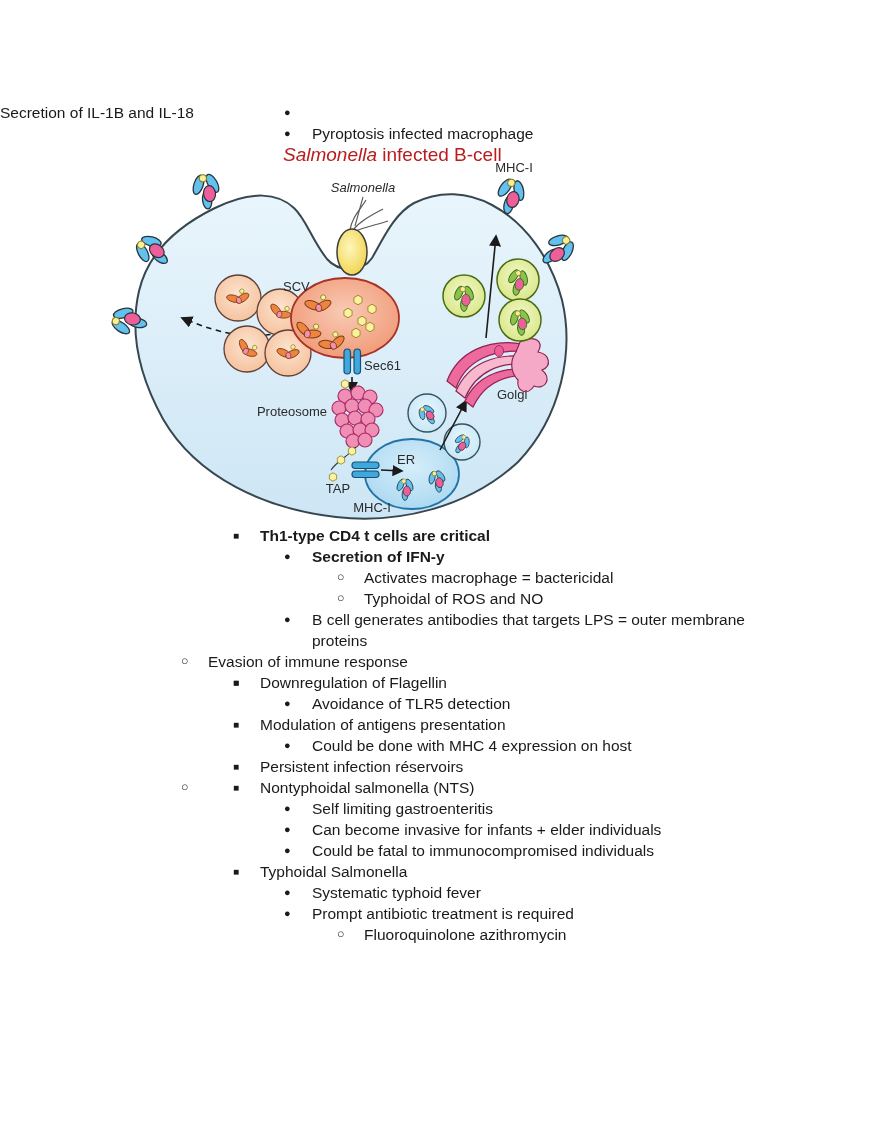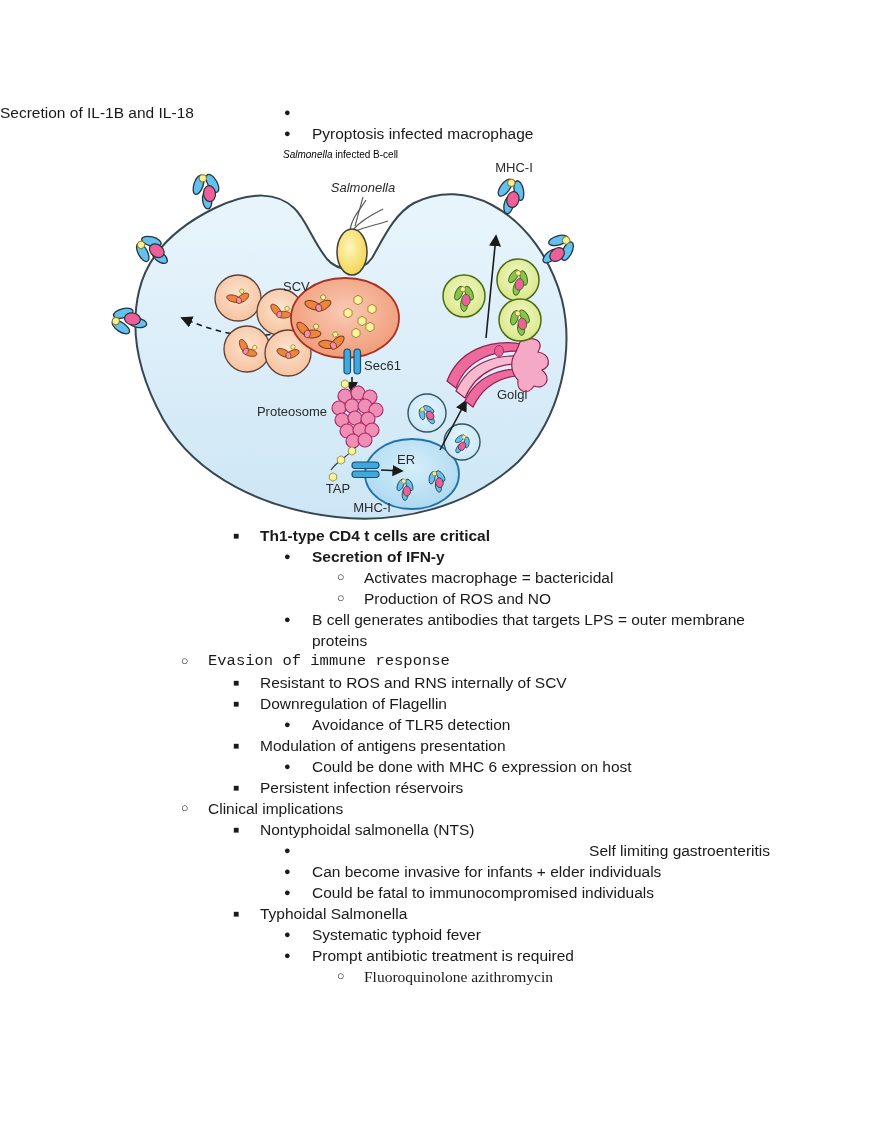--- a/index.html
+++ b/index.html
@@ -9,21 +9,21 @@
   }
   .list{position:absolute;left:0;width:880px;}
   .top-list{top:102px;}
   .bottom-list{top:525px;}
   .li{position:relative;font-size:15.5px;line-height:21px;}
   .marker{position:absolute;top:0;line-height:21px;color:#1a1a1a;}
   .m-disc{font-size:11px;}
   .m-circle{font-size:12.5px;}
   .m-square{font-size:10px;}
   .text{display:inline-block;vertical-align:top;}
-  .caption{position:absolute;left:283px;top:147px;font-size:10px;color:#000000;line-height:16px;}
+  .caption{position:absolute;left:283px;top:147px;font-size:19px;color:#b91c1c;line-height:16px;}
   .caption .ital{font-style:italic;}
   .figure{position:absolute;left:95px;top:158px;width:510px;height:372px;}
   svg text{font-family:"Liberation Sans",sans-serif;font-size:13px;fill:#2b2b2b;}
   svg text.ital{font-style:italic;}
 </style>
 </head>
 <body>
 
 <div class="page">
 
@@ -219,33 +219,33 @@
     <text x="406" y="464" text-anchor="middle">ER</text>
     <text x="338" y="493" text-anchor="middle">TAP</text>
     <text x="372" y="512" text-anchor="middle">MHC-I</text>
     <text x="497" y="399">Golgi</text>
   </svg>
 
   <div class="list bottom-list" id="bottom-list">
       <div class="li"><span class="marker m-square" style="left: 233px;">■</span><span class="text" style="margin-left: 260px; width: 510px; font-weight: bold;">Th1-type CD4 t cells are critical</span></div>
       <div class="li"><span class="marker m-disc" style="left: 284px;">●</span><span class="text" style="margin-left: 312px; width: 458px; font-weight: bold;">Secretion of IFN-y</span></div>
       <div class="li"><span class="marker m-circle" style="left: 337px;">○</span><span class="text" style="margin-left: 364px; width: 406px;">Activates macrophage = bactericidal</span></div>
-      <div class="li"><span class="marker m-circle" style="left: 337px;">○</span><span class="text" style="margin-left: 364px; width: 406px;">Production of ROS and NO</span></div>
+      <div class="li"><span class="marker m-circle" style="left: 337px;">○</span><span class="text" style="margin-left: 364px; width: 406px;">Typhoidal of ROS and NO</span></div>
       <div class="li"><span class="marker m-disc" style="left: 284px;">●</span><span class="text" style="margin-left: 312px; width: 458px;">B cell generates antibodies that targets LPS = outer membrane proteins</span></div>
-      <div class="li"><span class="marker m-circle" style="left: 181px;">○</span><span class="text" style="margin-left: 208px; width: 562px; font-family: Liberation Mono, monospace;">Evasion of immune response</span></div>
-      <div class="li"><span class="marker m-square" style="left: 233px;">■</span><span class="text" style="margin-left: 260px; width: 510px;">Resistant to ROS and RNS internally of SCV</span></div>
+      <div class="li"><span class="marker m-circle" style="left: 181px;">○</span><span class="text" style="margin-left: 208px; width: 562px;">Evasion of immune response</span></div>
+      <div class="li"><span class="marker m-square" style="left: 233px;">■</span></div>
       <div class="li"><span class="marker m-square" style="left: 233px;">■</span><span class="text" style="margin-left: 260px; width: 510px;">Downregulation of Flagellin</span></div>
       <div class="li"><span class="marker m-disc" style="left: 284px;">●</span><span class="text" style="margin-left: 312px; width: 458px;">Avoidance of TLR5 detection</span></div>
       <div class="li"><span class="marker m-square" style="left: 233px;">■</span><span class="text" style="margin-left: 260px; width: 510px;">Modulation of antigens presentation</span></div>
-      <div class="li"><span class="marker m-disc" style="left: 284px;">●</span><span class="text" style="margin-left: 312px; width: 458px;">Could be done with MHC 6 expression on host</span></div>
+      <div class="li"><span class="marker m-disc" style="left: 284px;">●</span><span class="text" style="margin-left: 312px; width: 458px;">Could be done with MHC 4 expression on host</span></div>
       <div class="li"><span class="marker m-square" style="left: 233px;">■</span><span class="text" style="margin-left: 260px; width: 510px;">Persistent infection réservoirs</span></div>
-      <div class="li"><span class="marker m-circle" style="left: 181px;">○</span><span class="text" style="margin-left: 208px; width: 562px;">Clinical implications</span></div>
+      <div class="li"><span class="marker m-circle" style="left: 181px;">○</span></div>
       <div class="li"><span class="marker m-square" style="left: 233px;">■</span><span class="text" style="margin-left: 260px; width: 510px;">Nontyphoidal salmonella (NTS)</span></div>
-      <div class="li"><span class="marker m-disc" style="left: 284px;">●</span><span class="text" style="margin-left: 312px; width: 458px; text-align: right;">Self limiting gastroenteritis</span></div>
+      <div class="li"><span class="marker m-disc" style="left: 284px;">●</span><span class="text" style="margin-left: 312px; width: 458px;">Self limiting gastroenteritis</span></div>
       <div class="li"><span class="marker m-disc" style="left: 284px;">●</span><span class="text" style="margin-left: 312px; width: 458px;">Can become invasive for infants + elder individuals</span></div>
       <div class="li"><span class="marker m-disc" style="left: 284px;">●</span><span class="text" style="margin-left: 312px; width: 458px;">Could be fatal to immunocompromised individuals</span></div>
       <div class="li"><span class="marker m-square" style="left: 233px;">■</span><span class="text" style="margin-left: 260px; width: 510px;">Typhoidal Salmonella</span></div>
       <div class="li"><span class="marker m-disc" style="left: 284px;">●</span><span class="text" style="margin-left: 312px; width: 458px;">Systematic typhoid fever</span></div>
       <div class="li"><span class="marker m-disc" style="left: 284px;">●</span><span class="text" style="margin-left: 312px; width: 458px;">Prompt antibiotic treatment is required</span></div>
-      <div class="li"><span class="marker m-circle" style="left: 337px;">○</span><span class="text" style="margin-left: 364px; width: 406px; font-family: Liberation Serif, serif;">Fluoroquinolone azithromycin</span></div>
+      <div class="li"><span class="marker m-circle" style="left: 337px;">○</span><span class="text" style="margin-left: 364px; width: 406px;">Fluoroquinolone azithromycin</span></div>
     </div>
 
 </div>
 
 </body></html>

